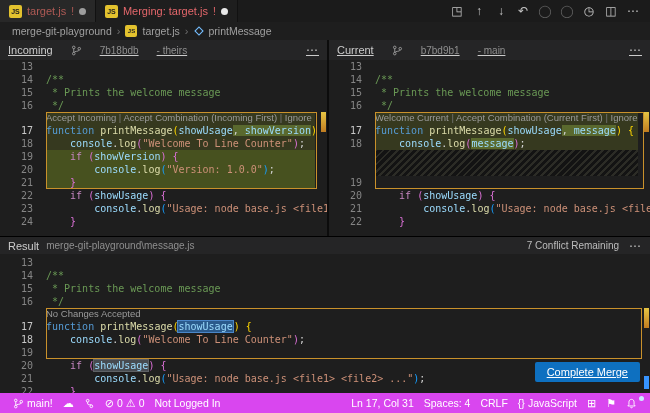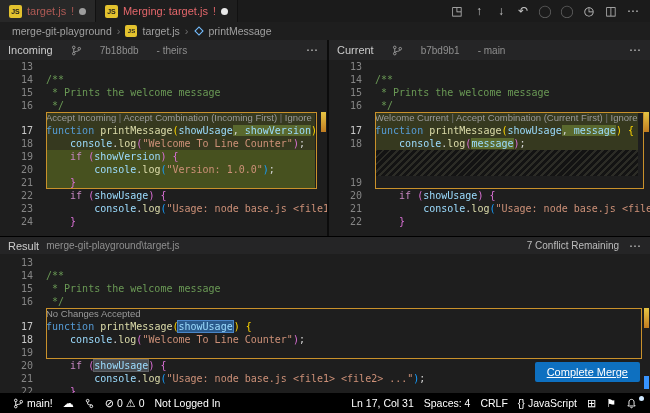--- a/index.html
+++ b/index.html
@@ -26,21 +26,21 @@
   .breadcrumb { position:absolute; left:0; top:22px; width:650px; height:18px; display:flex; align-items:center; gap:5px; padding-left:12px; font-size:10.5px; color:#a0a0a0; background:#1e1e1e; }
   .crumb-sep { color:#6e6e6e; font-size:11px; }
   .jsicon.small { width:12px; height:12px; font-size:6px; }
 
   
   .panes { position:absolute; left:0; top:40px; width:650px; height:196px; }
   .pane { position:absolute; top:0; height:196px; background:#1e1e1e; overflow:hidden; }
   .pane.left { left:0; width:327px; }
   .pane.right { left:329px; width:321px; }
   .vsash { position:absolute; left:327px; top:0; width:2px; height:196px; background:#0c0c0c; }
-  .pane-header { height:20px; display:flex; align-items:center; gap:18px; padding:0 8px; background:#252526; font-size:11px; color:#cccccc; }
+  .pane-header { height:20px; display:flex; align-items:center; gap:18px; padding:0 8px; background:#252526; font-size:11px; color:#cccccc;text-decoration:underline; }
   .pane-header .hash { color:#8f8f8f; font-size:10px; }
   .menu-dots { margin-left:auto; color:#c5c5c5; font-size:12px; letter-spacing:1px; }
 
   
   .coderows { position:relative; }
   .row { display:flex; height:13px; line-height:13px; font-family:"DejaVu Sans Mono","Liberation Mono",monospace; font-size:10px; }
   .row.lens { height:12px; line-height:12px; }
   .row.hatch { height:26px; }
   .gut { width:46px; flex:none; text-align:right; padding-right:13px; color:#858585; font-size:10px; }
   .gut.bright { color:#c8c8c8; }
@@ -67,21 +67,21 @@
   
   .result-header { position:absolute; left:0; top:236px; width:650px; height:18px; background:#252526; display:flex; align-items:center; gap:7px; padding:0 8px; font-size:11px; color:#cccccc; border-top:1px solid #000; }
   .result-header .path { color:#8f8f8f; font-size:10px; }
   .result-header .right { margin-left:auto; display:flex; align-items:center; gap:10px; color:#bdbdbd; font-size:10px; }
   .result-editor { position:absolute; left:0; top:254px; width:650px; height:139px; background:#1e1e1e; overflow:hidden; }
   .result-editor .coderows { padding-top:2px; }
 
   .complete-btn { position:absolute; right:10px; bottom:11px; height:20px; padding:0 12px; background:#0e70c0; color:#fff; font-size:11px; border:none; border-radius:2px; display:flex; align-items:center; font-family:"Liberation Sans",sans-serif;text-decoration:underline; }
 
   
-  .statusbar { position:absolute; left:0; top:393px; width:650px; height:20px; background:#000000; display:flex; align-items:center; color:#fff; font-size:10.5px; padding:0 8px;gap:33px; }
+  .statusbar { position:absolute; left:0; top:393px; width:650px; height:20px; background:#d946ef; display:flex; align-items:center; color:#fff; font-size:10.5px; padding:0 8px;gap:33px; }
   .sb-item { display:flex; align-items:center; gap:3px; padding:0 5px; white-space:nowrap; }
   .sb-left { display:flex; align-items:center; }
   .sb-right { margin-left:auto; display:flex; align-items:center; }
   .sb-ic { font-size:11px; }
   .bell-wrap { position:relative; display:inline-flex; }
   .bell-dot { position:absolute; right:-2px; top:-2px; width:5px; height:5px; border-radius:50%; background:#cfe8ff; }
   svg.mini { display:block; }
 </style>
 </head>
 <body>
@@ -261,21 +261,21 @@
             <span class="content"><span class="d">    </span><span class="g2">}</span></span>
           </div>
           <div class="cbox" style="top: 52px; height: 77px; right: 6px;"></div>
           <div class="ruler-marker" style="top: 52px; height: 20px; right: 1px;"></div>
         </div>
     </div>
   </div>
 
   <div class="result-header">
     <span>Result</span>
-    <span class="path">merge-git-playground\target.js</span>
+    <span class="path">merge-git-playground\message.js</span>
     <span class="right">
       <span>7 Conflict Remaining</span>
       <span class="menu-dots">⋯</span>
     </span>
   </div>
   <div class="result-editor" id="pane-result">
     <div class="coderows" id="rows-result">
         <div class="row code">
           <span class="gut">13</span>
           <span class="content"></span>

